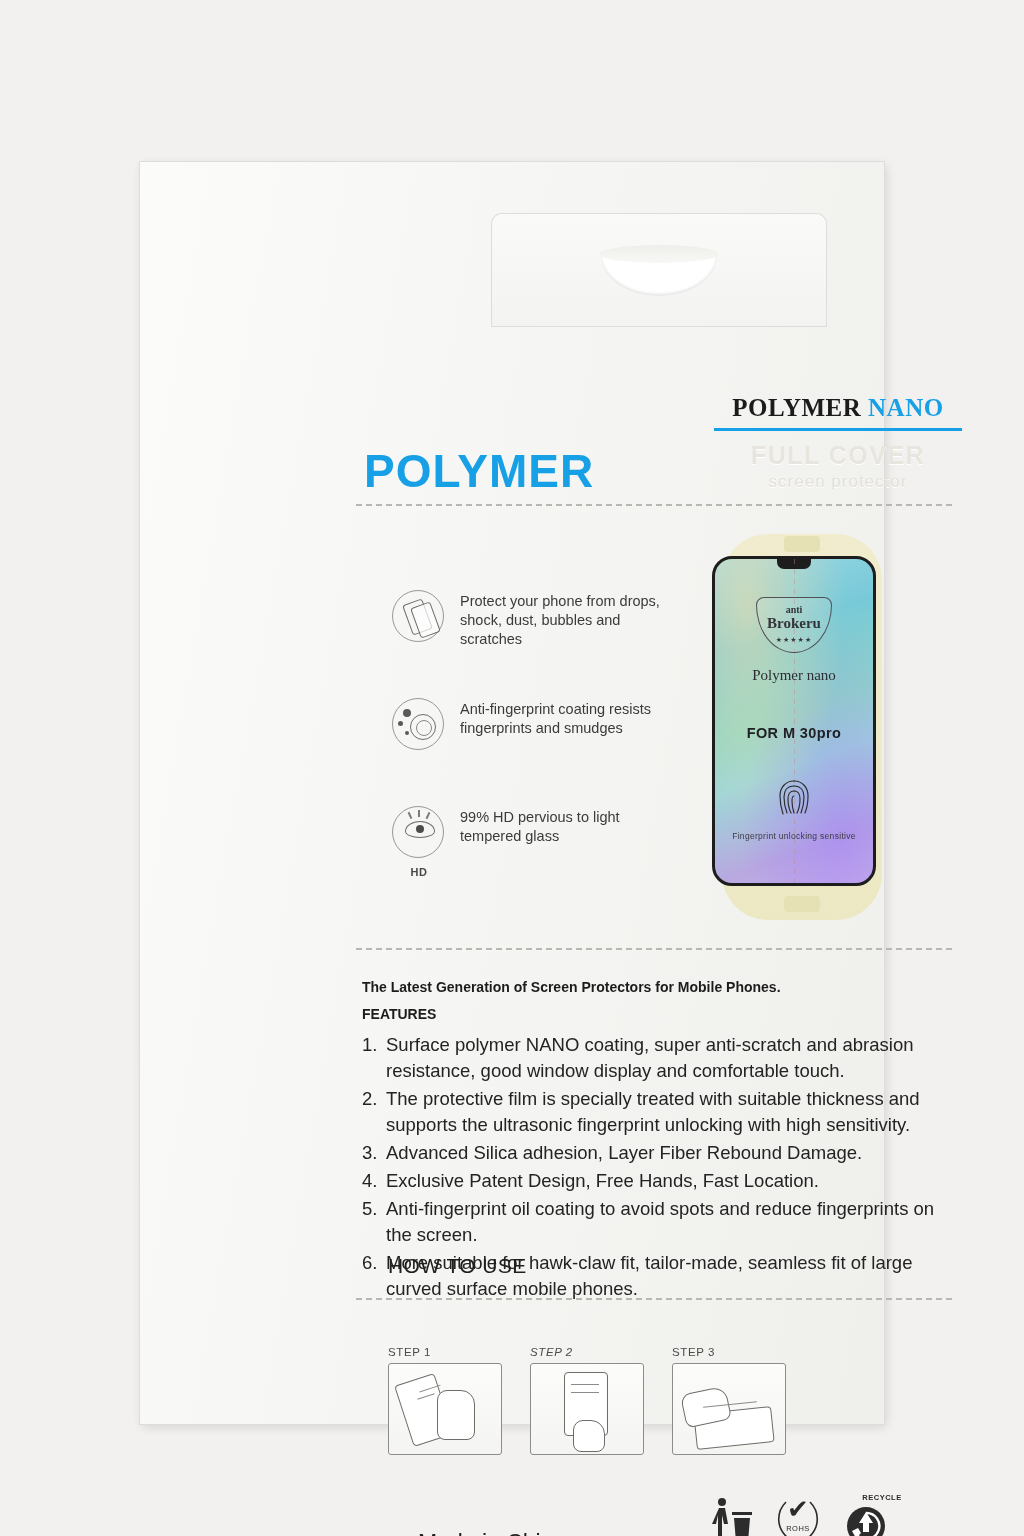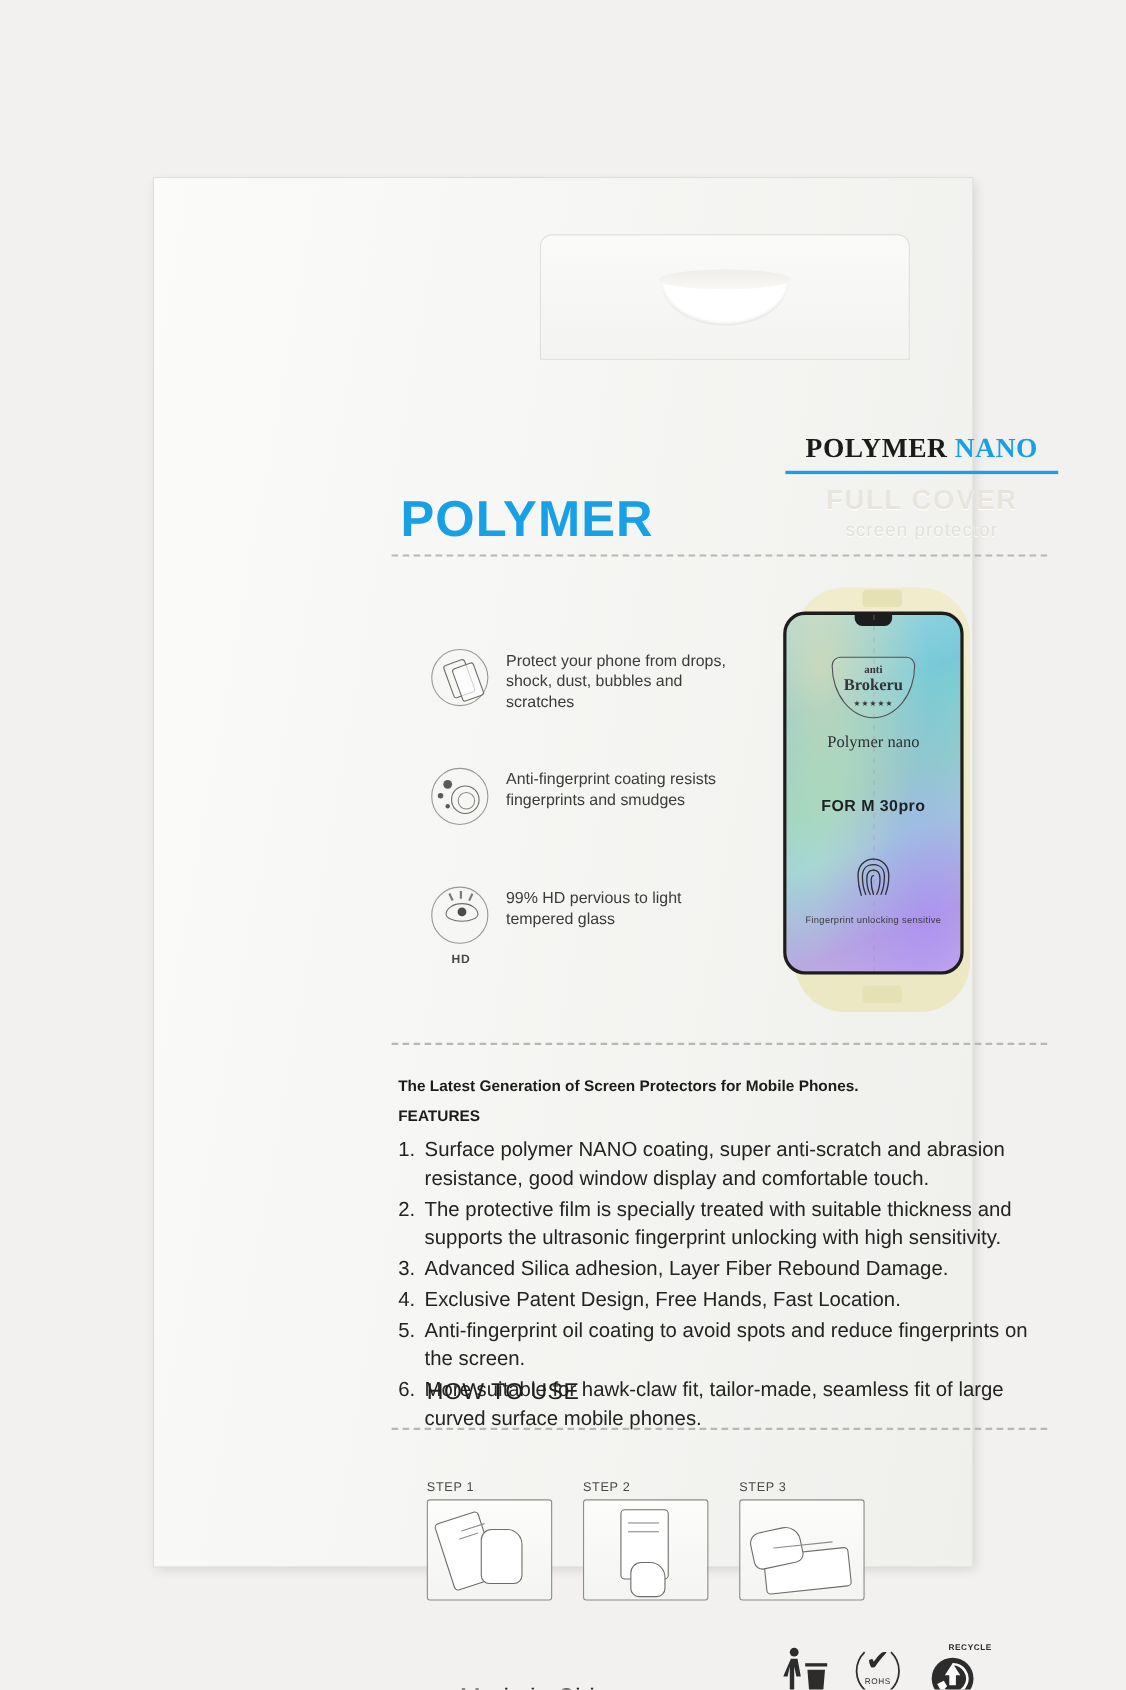--- a/index.html
+++ b/index.html
@@ -187,21 +187,21 @@
   }
   .step{
     position:absolute;top:1184px;width:112px;
   }
   .step .lbl{font-size:11.5px;color:#4a4a4a;letter-spacing:.6px;}
   .step .box{
     margin-top:5px;width:112px;height:90px;border:1.3px solid #8e8c88;border-radius:3px;
     background:linear-gradient(180deg,#fcfcfb,#f4f4f2);position:relative;overflow:hidden;
   }
   #step1{left:248px;}
-  #step2{left:390px;}
+  #step2{left:390px;font-style:italic;}
   #step3{left:532px;}
   #step4{left:674px;}
 
   .sp-phone{
     position:absolute;border:1.4px solid #6e6c68;border-radius:4px;background:#fff;
   }
   .sp-line{position:absolute;background:#8d8b87;height:1.2px;}
   .sp-hand{
     position:absolute;border:1.4px solid #6e6c68;border-radius:10px 14px 8px 8px;background:#fff;
   }

